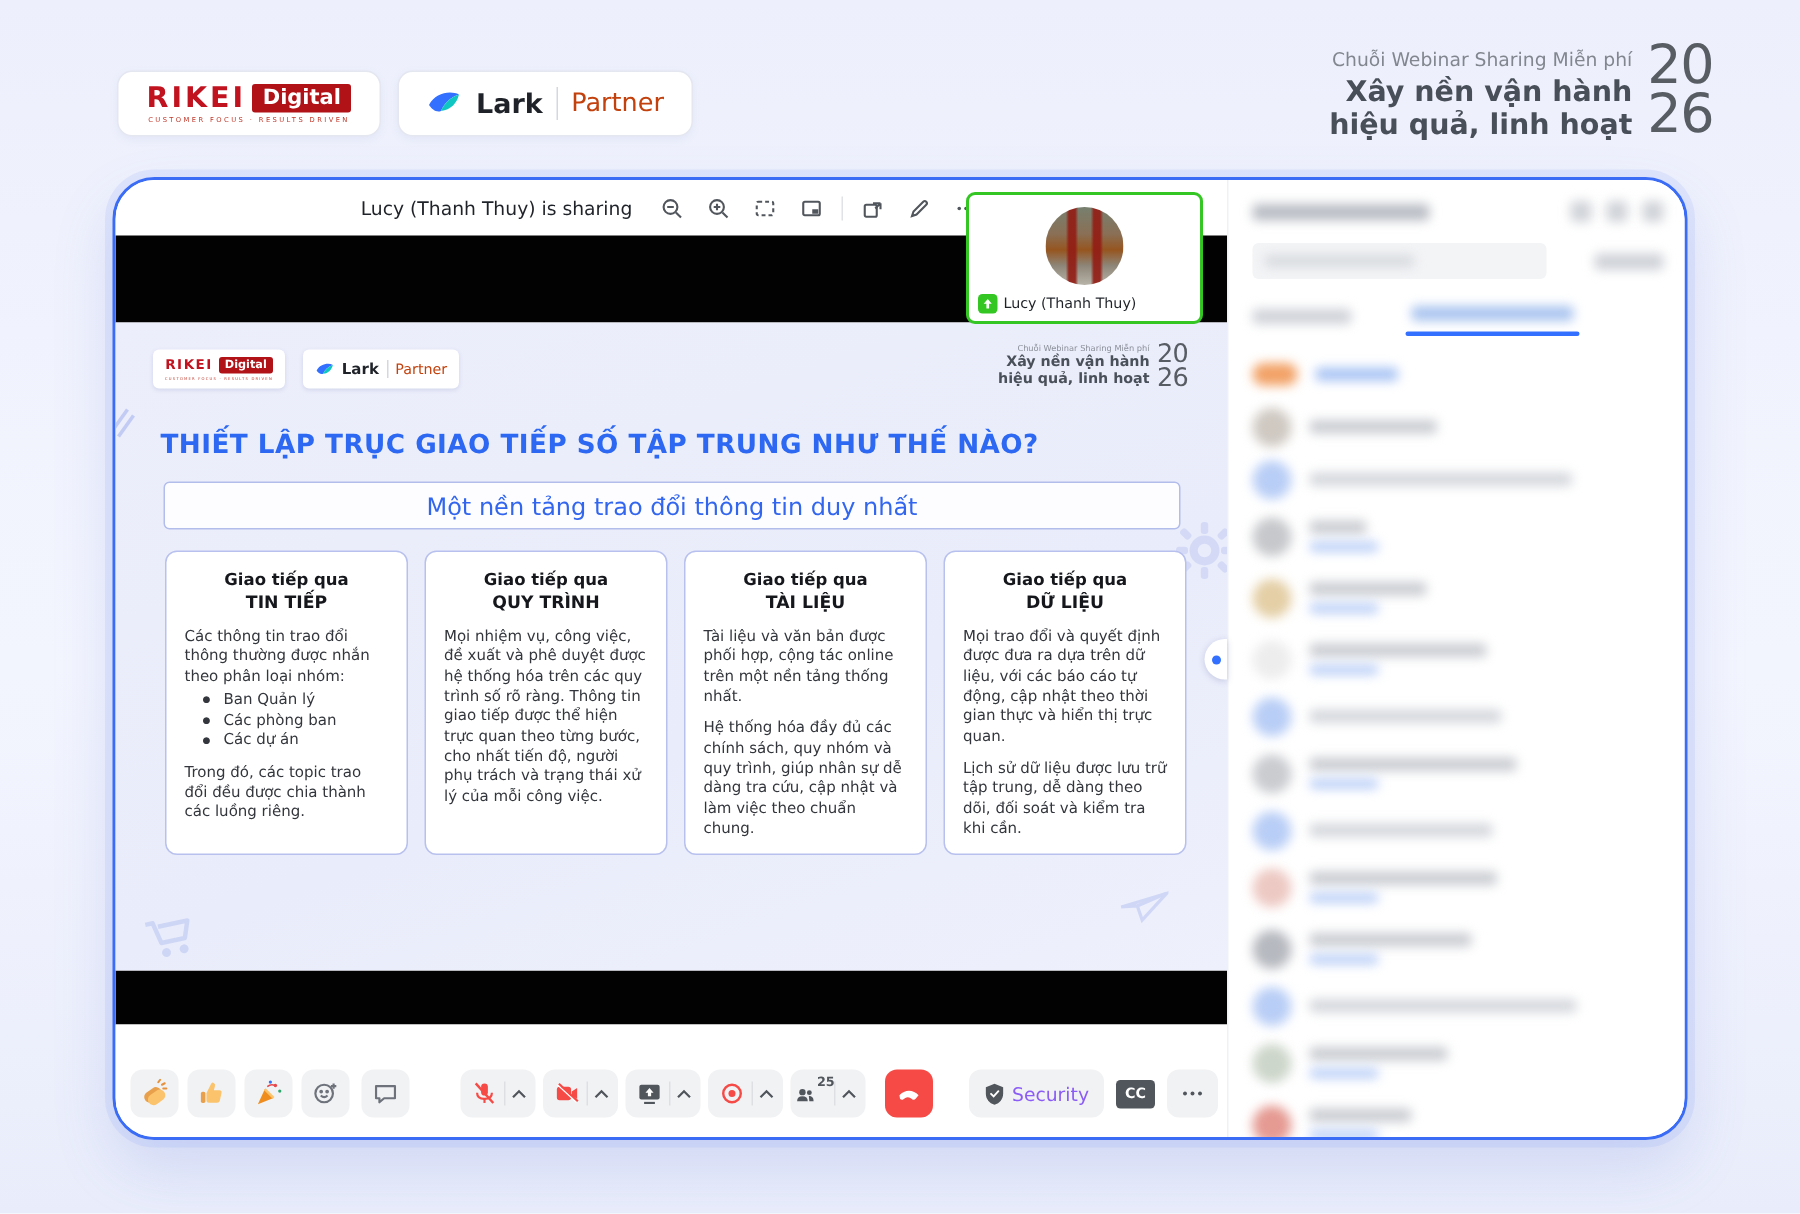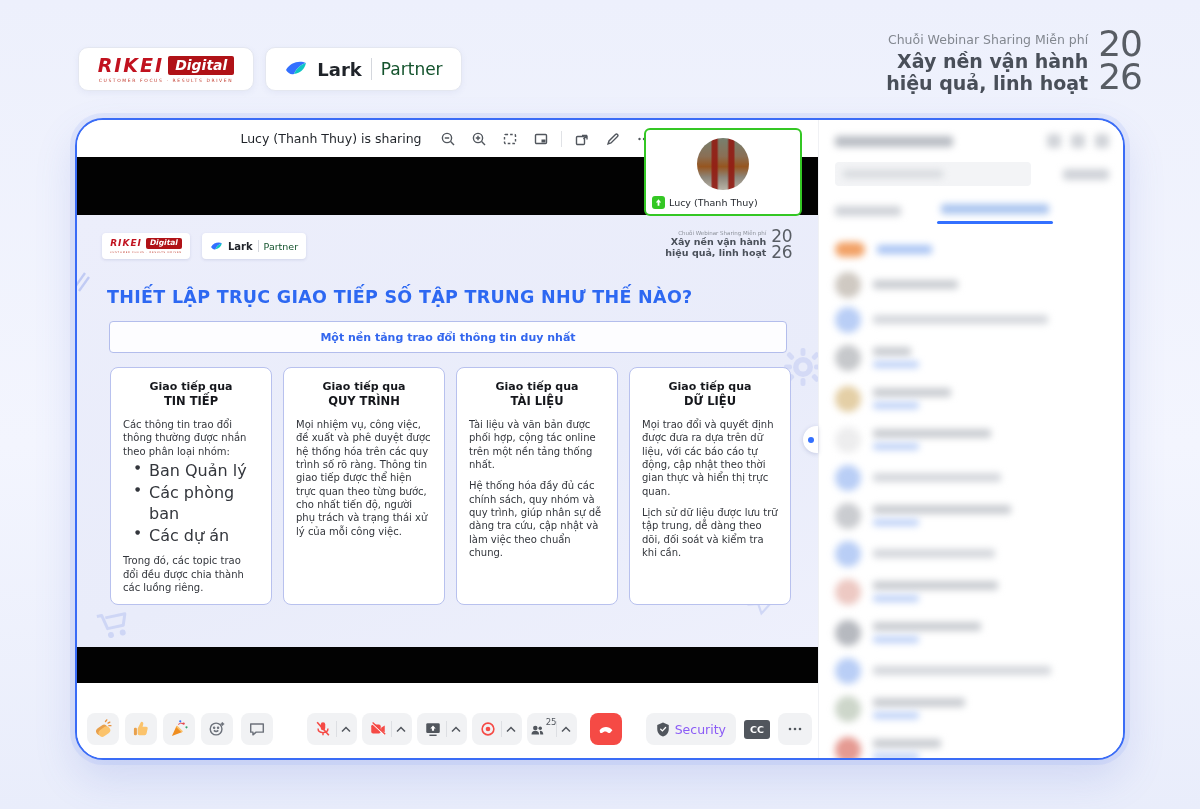--- a/index.html
+++ b/index.html
@@ -7,28 +7,28 @@
   body {
     font-family:"DejaVu Sans","Liberation Sans",sans-serif;
     background:linear-gradient(180deg,#edf0fc 0%,#f3f5fe 55%,#e9edfb 100%);
     position:relative; overflow:hidden; color:#1f2329;
   }
   
   .logo-box { position:absolute; top:47px; height:44px; background:#fff; border:1px solid #e4e7f0;
     border-radius:10px; display:flex; align-items:center; justify-content:center;
     box-shadow:0 2px 6px rgba(100,115,180,.08); }
   .rikkei-box { left:78px; width:176px; flex-direction:column; gap:1px; }
-  .rikkei-row { display:flex; align-items:center; gap:4px;font-style:italic; }
+  .rikkei-row { display:flex; align-items:flex-end; gap:4px; }
   .rikkei-word { color:#c1121f; font-weight:bold; font-size:19px; letter-spacing:2px; line-height:1; font-family:"DejaVu Sans",sans-serif; }
   .rikkei-digital { background:#b01217; color:#fff; font-weight:bold; font-size:14px; padding:2px 7px 3px; border-radius:2px; line-height:1; }
   .rikkei-tagline { color:#c0392b; font-size:4.5px; letter-spacing:1.6px; margin-top:2px; }
   .lark-box { left:265px; width:197px; gap:9px; }
   .lark-name { font-size:18px; font-weight:bold; color:#1f2329; }
   .lark-divider { width:1px; height:22px; background:#d4d7dd; }
-  .lark-partner { font-size:17px; color:#14532d; }
+  .lark-partner { font-size:17px; color:#c2410c; }
   .hdr-right { position:absolute; top:27px; right:58px; display:flex; align-items:flex-start; gap:10px; }
   .hdr-text { text-align:right; padding-top:5px; }
   .hdr-series { font-size:12.5px; color:#82878f; margin-bottom:3px; }
   .hdr-slogan { font-size:19px; font-weight:bold; color:#494f59; line-height:1.18; }
   .hdr-year { font-size:36px; color:#585d64; line-height:.92; letter-spacing:-1px; text-align:left; }
   
   .window { position:absolute; left:75px; top:118px; width:1050px; height:642px;
     background:#fff; border:2px solid #3a6cf6; border-radius:28px; overflow:hidden;
     box-shadow:0 0 0 5px rgba(130,155,250,.14), 0 18px 40px rgba(90,110,210,.18); }
   .left-col { position:absolute; left:0; top:0; width:741px; height:100%; }
@@ -52,28 +52,28 @@
   .mini-lark .lark-divider { height:12px; }
   .mini-lark .lark-partner { font-size:9.5px; }
   .slide-hdr-right { position:absolute; right:26px; top:13px; display:flex; gap:5px; align-items:flex-start; }
   .slide-hdr-text { text-align:right; padding-top:2px; }
   .s-series { font-size:5.5px; color:#8b9099; margin-bottom:1px; }
   .s-slogan { font-size:9.5px; font-weight:bold; color:#4a505a; line-height:1.15; }
   .s-year { font-size:17px; color:#585d64; line-height:.95; letter-spacing:-.5px; }
   .slide-title { position:absolute; left:30px; top:72px; font-size:17.5px; font-weight:bold; letter-spacing:.3px; color:#2d68f2; }
   .banner { position:absolute; left:32px; top:106px; width:678px; height:32px; background:#fdfdff;
     border:1px solid #b3bdec; border-radius:4px; display:flex; align-items:center; justify-content:center; }
-  .banner-text { font-size:11px; font-weight:bold; color:#3366ee; }
+  .banner-text { font-size:16px; font-weight:normal; color:#3366ee; }
   .cards { position:absolute; left:33px; top:152px; display:flex; gap:11px; }
-  .card { width:162px; height:238px; background:#fff; border:1px solid #b8c1ee; border-radius:8px; padding:12px 12px 10px; overflow:hidden; }
+  .card { width:162px; height:203px; background:#fff; border:1px solid #b8c1ee; border-radius:8px; padding:12px 12px 10px; overflow:hidden; }
   .card-h1 { text-align:center; font-size:11px; font-weight:bold; color:#15171c; line-height:1.25; }
   .card-h2 { text-align:center; font-size:11.5px; font-weight:bold; color:#15171c; line-height:1.25; margin-bottom:10px; }
   .card-p { font-size:10px; color:#33363c; line-height:1.33; margin-top:8px; }
   .card-ul { list-style:none; margin-top:2px; }
-  .card-ul li { font-size:16px; color:#33363c; line-height:1.35; padding-left:26px; position:relative; }
+  .card-ul li { font-size:10px; color:#33363c; line-height:1.35; padding-left:26px; position:relative; }
   .card-ul li::before { content:"●"; position:absolute; left:12px; font-size:6px; top:3px; }
   .deco { position:absolute; opacity:.55; }
   
   .video-tile { position:absolute; left:567px; top:8px; width:158px; height:88px; background:#fff;
     border:2px solid #34c724; border-radius:6px; z-index:5; }
   .avatar-photo { position:absolute; left:50%; top:34px; transform:translate(-50%,-50%); width:52px; height:52px; border-radius:50%;
     background:
       linear-gradient(90deg, rgba(0,0,0,0) 26%, rgba(146,28,20,.9) 30% 38%, rgba(0,0,0,0) 42% 58%, rgba(146,28,20,.9) 62% 70%, rgba(0,0,0,0) 74%),
       linear-gradient(180deg,#77806f 0%,#8a6f55 35%,#96551f 55%,#8d8578 75%,#b8b4a8 100%); }
   .tile-label { position:absolute; left:5px; bottom:4px; display:flex; align-items:center; gap:4px; background:rgba(255,255,255,.92); border-radius:3px; padding:1px 4px 1px 1px;justify-content:space-between; }
@@ -93,21 +93,21 @@
   .pill .half { width:26px; display:flex; align-items:center; justify-content:center; }
   .pill .vdiv { width:1px; height:16px; background:#dddfe3; }
   .pill .chev { width:18px; display:flex; align-items:center; justify-content:center; }
   .endcall { width:32px; height:32px; background:#f54a45; border-radius:8px; display:flex; align-items:center; justify-content:center; margin-left:8px; cursor:pointer; }
   .right-group { margin-left:auto; display:flex; gap:8px; align-items:center; }
   .security-btn { padding:0 10px; gap:5px; }
   .security-label { font-size:12.5px; color:#8b5cf6; }
   .cc-badge { width:26px; height:19px; background:#51565d; border-radius:3px; color:#fff; font-size:9.5px; font-weight:bold;
     display:flex; align-items:center; justify-content:center; cursor:pointer; }
   .more-btn { width:34px; }
-  .part-badge { font-size:8.5px; font-weight:normal; color:#51565d; position:relative; top:-7px; left:1px; }
+  .part-badge { font-size:8.5px; font-weight:bold; color:#51565d; position:relative; top:-7px; left:1px; }
   
   .sidebar { position:absolute; left:741px; top:0; width:307px; height:100%; background:#fff; border-left:1px solid #f0f1f4; padding:14px 16px 0; overflow:hidden; }
   .blur { filter:blur(3.5px); }
   .sb-head { display:flex; align-items:center; justify-content:space-between; margin-bottom:14px; }
   .sb-title-bar { width:118px; height:11px; border-radius:3px; background:#b9bdc4; }
   .sb-head-icons { display:flex; gap:10px; }
   .sb-hic { width:14px; height:14px; border-radius:3px; background:#d0d3d8; cursor:pointer; }
   .sb-search-row { display:flex; align-items:center; justify-content:space-between; margin-bottom:18px; }
   .sb-search { width:196px; height:24px; background:#f3f4f6; border-radius:4px; display:flex; align-items:center; padding-left:8px; cursor:text; }
   .sb-search-bar { width:100px; height:8px; border-radius:3px; background:#d7dade; }

